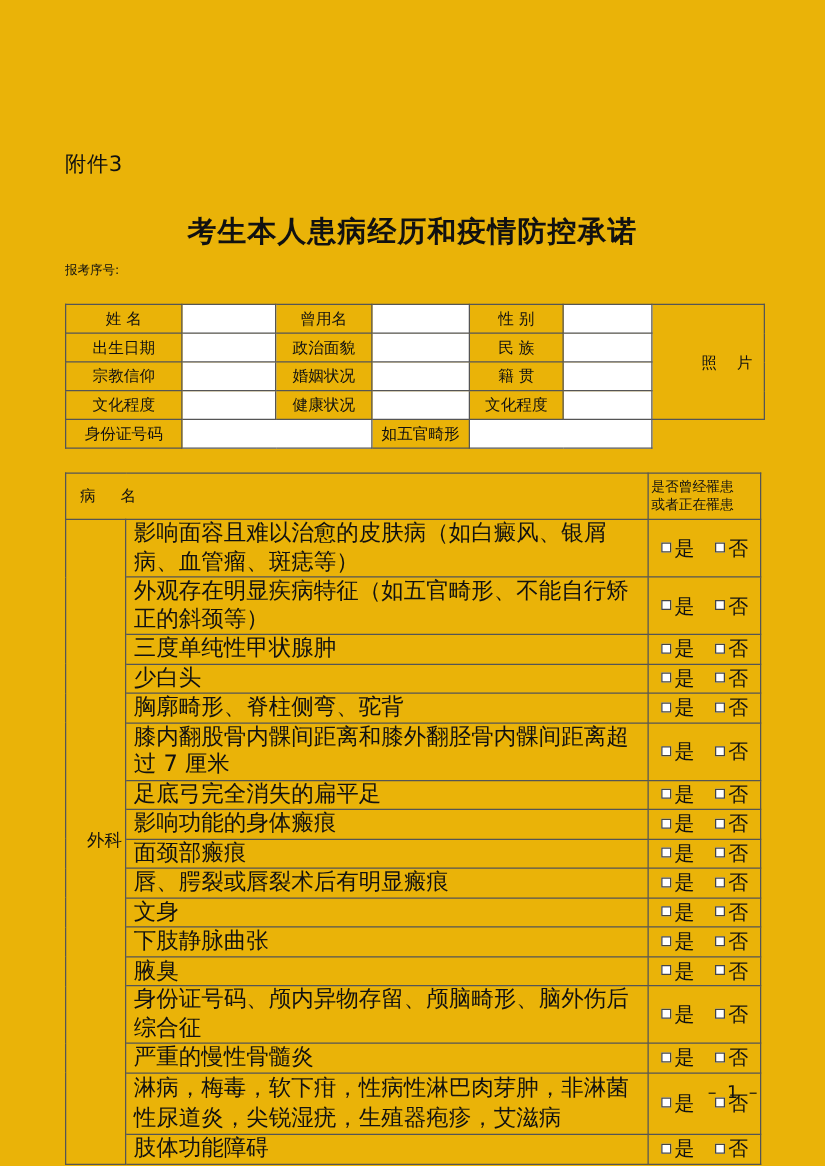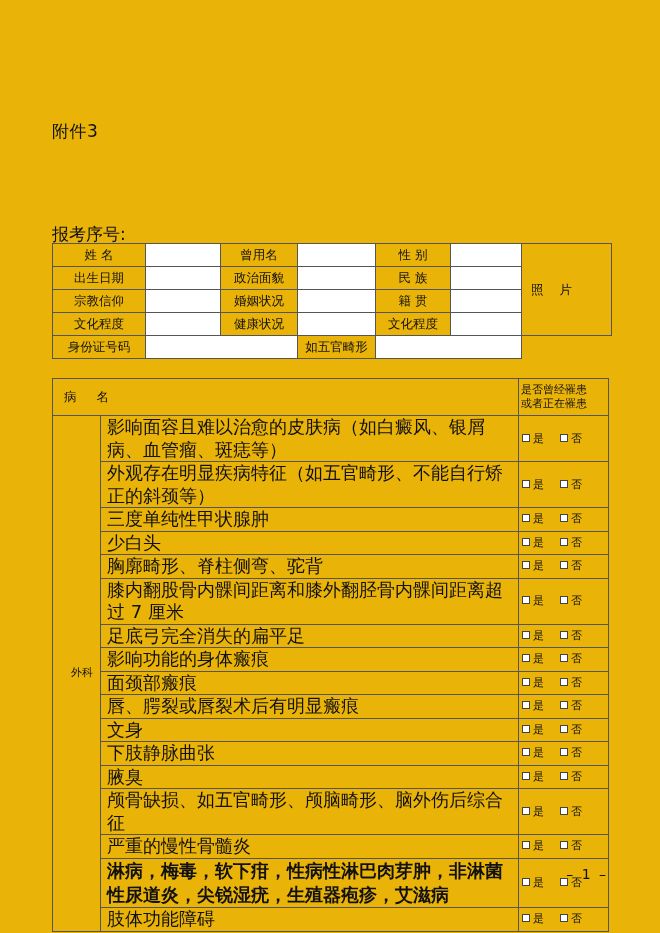--- a/index.html
+++ b/index.html
@@ -45,22 +45,22 @@
     font-size: 23px;
     font-weight: bold;
     letter-spacing: 1px;
     white-space: nowrap;
   }
 
   
   .serial-line {
     position: absolute;
     left: 52px;
-    top: 223px;
-    font-size: 17px;
+    top: 209px;
+    font-size: 10px;
     white-space: nowrap;
   }
 
   
   .tbl {
     position: absolute;
     border-collapse: collapse;
     table-layout: fixed;
     font-size: 12.5px;
   }
@@ -77,21 +77,21 @@
     top: 243px;
     width: 556px;
   }
   #info-table td { height: 22px; }
   .lbl {
     text-align: center;
     white-space: nowrap;
   }
   .val { background: #fff; }
   .photo-cell {
-    text-align: left;
+    text-align: right;
     letter-spacing: 6px;
     text-indent: 6px;
     white-space: nowrap;
   }
 
   
   #disease-table {
     left: 52px;
     top: 378px;
     width: 556px;
@@ -109,44 +109,43 @@
   .dh-ans {
     text-align: left;
     font-size: 11px;
     line-height: 1.3;
     height: 34px !important;
     padding: 1px 2px !important;
   }
   .cat-cell {
     text-align: center;
     vertical-align: middle;
-    font-size: 11px;
+    font-size: 14px;
     line-height: 2.6;
     white-space: nowrap;
   }
   .cat-inner {
     display: block;
     width: 1em;
     margin: 0 auto;
     word-break: break-all;
   }
   .dz-name {
     text-align: left;
     padding-left: 6px !important;
     font-size: 18px;
   }
   .dz-name.two-line {
     height: 36px !important;
     line-height: 1.35;
-    font-weight: bold;
   }
   .dz-ans {
-    text-align: left;
-    white-space: nowrap;
-    font-size: 11px;
+    text-align: center;
+    white-space: nowrap;
+    font-size: 16px;
   }
   .cb {
     display: inline-block;
     width: 6px;
     height: 6px;
     border: 1px solid #444;
     margin-right: 3px;
     vertical-align: middle;
     position: relative;
     top: -1px;
@@ -170,20 +169,21 @@
     white-space: nowrap;
   }
 </style>
 </head>
 <body>
 
 <div class="page">
 
   <div class="attachment-label">附件3</div>
 
+  <div class="doc-title">考生本人患病经历和疫情防控承诺</div>
 
   <div class="serial-line">报考序号:</div>
 
   <table class="tbl" id="info-table">
     <colgroup>
       <col style="width:93px">
       <col style="width:75px">
       <col style="width:77px">
       <col style="width:78px">
       <col style="width:75px">
@@ -296,21 +296,21 @@
         </tr>
         <tr>
           <td class="dz-name">下肢静脉曲张</td>
           <td class="dz-ans"><span class="ans-opt"><span class="cb"></span><span>是</span></span><span class="ans-opt"><span class="cb"></span><span>否</span></span></td>
         </tr>
         <tr>
           <td class="dz-name">腋臭</td>
           <td class="dz-ans"><span class="ans-opt"><span class="cb"></span><span>是</span></span><span class="ans-opt"><span class="cb"></span><span>否</span></span></td>
         </tr>
         <tr>
-          <td class="dz-name">颅骨缺损、如五官畸形、颅脑畸形、脑外伤后综合征</td>
+          <td class="dz-name">身份证号码、颅内异物存留、颅脑畸形、脑外伤后综合征</td>
           <td class="dz-ans"><span class="ans-opt"><span class="cb"></span><span>是</span></span><span class="ans-opt"><span class="cb"></span><span>否</span></span></td>
         </tr>
         <tr>
           <td class="dz-name">严重的慢性骨髓炎</td>
           <td class="dz-ans"><span class="ans-opt"><span class="cb"></span><span>是</span></span><span class="ans-opt"><span class="cb"></span><span>否</span></span></td>
         </tr>
         <tr>
           <td class="dz-name two-line">淋病，梅毒，软下疳，性病性淋巴肉芽肿，非淋菌性尿道炎，尖锐湿疣，生殖器疱疹，艾滋病</td>
           <td class="dz-ans"><span class="ans-opt"><span class="cb"></span><span>是</span></span><span class="ans-opt"><span class="cb"></span><span>否</span></span></td>
         </tr>

